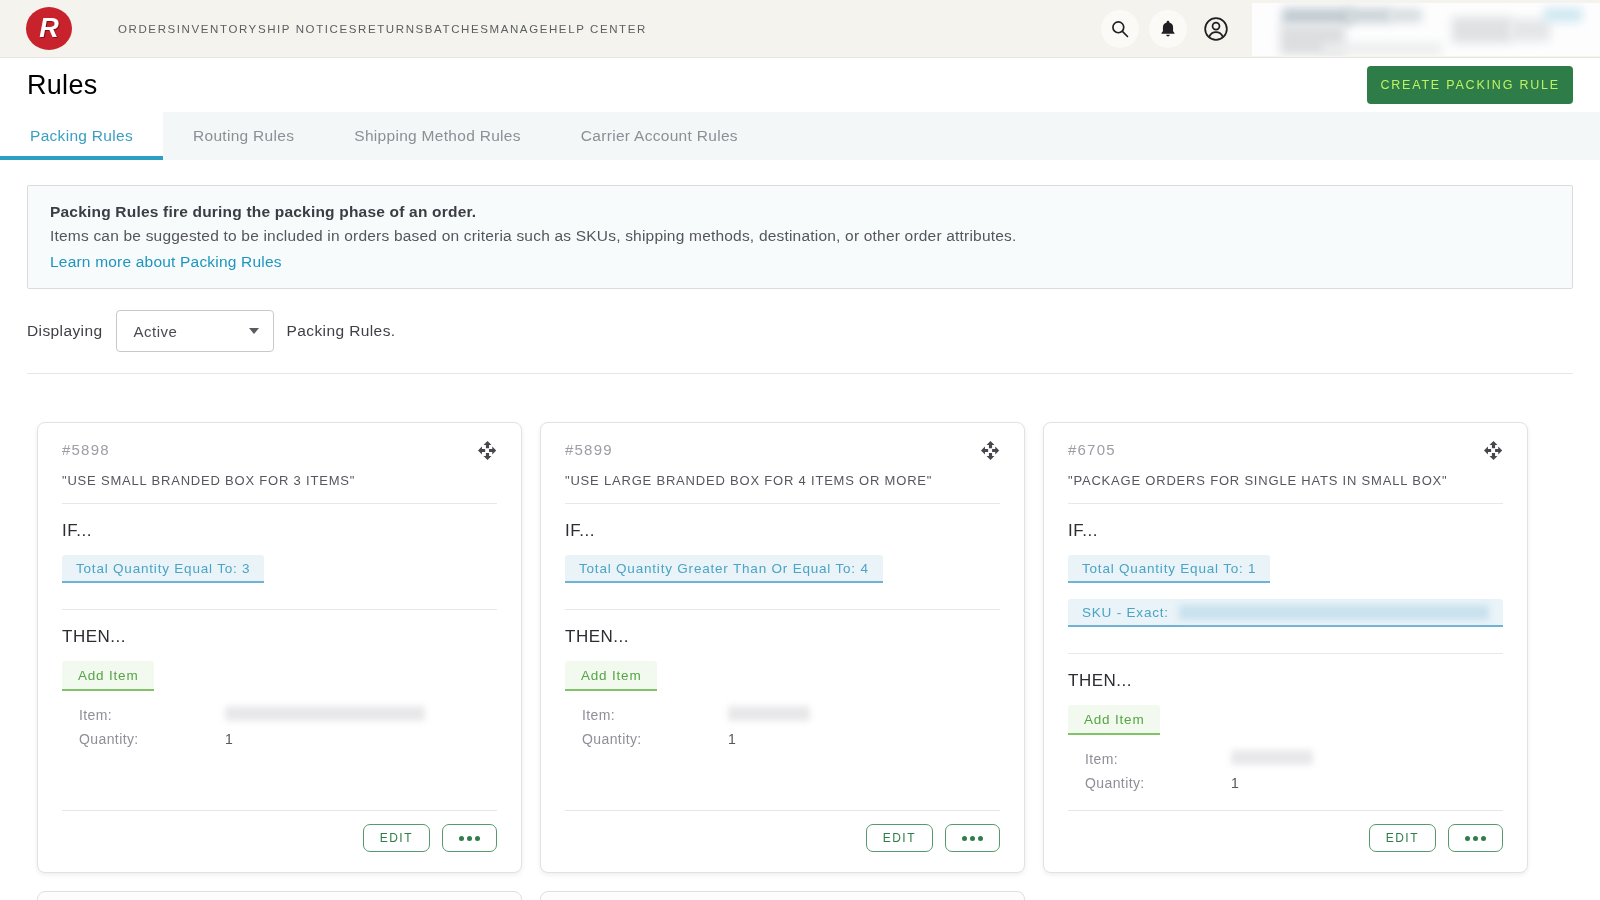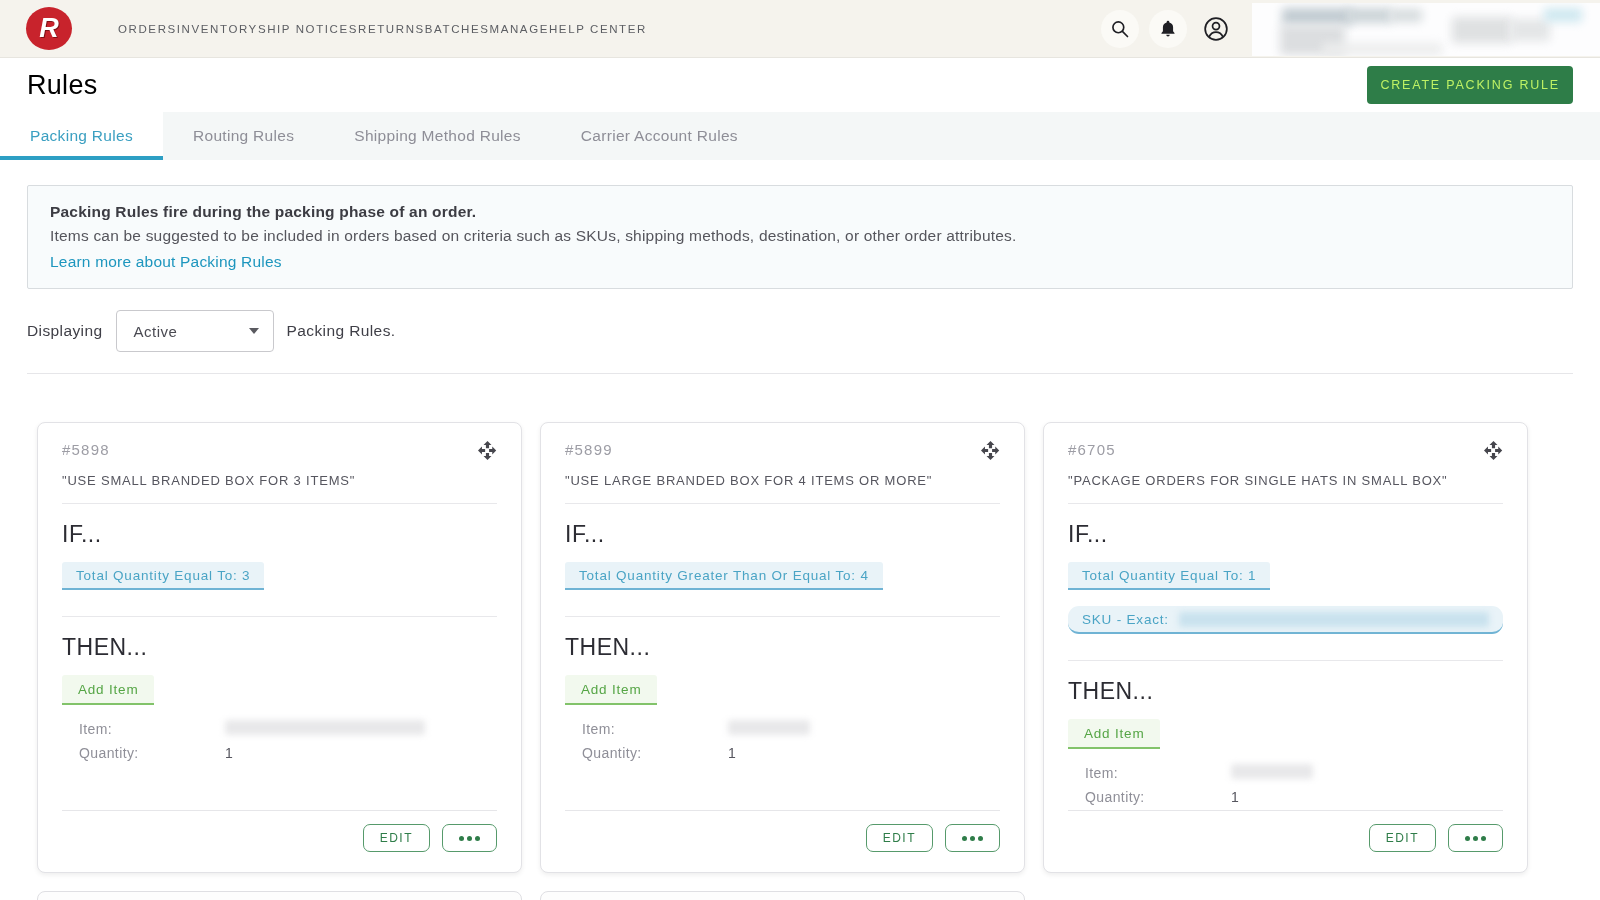--- a/index.html
+++ b/index.html
@@ -62,29 +62,29 @@
   
   .cards { display:flex; gap:18px; margin:48px 10px 0 10px; }
   .card { width:485px; height:451px; background:#fff; border:1px solid #e2e2e6;
     border-radius:8px; box-shadow:0 2px 5px rgba(0,0,0,0.07);
     padding:18px 24px 20px 24px; display:flex; flex-direction:column; }
   .card-top { display:flex; justify-content:space-between; align-items:flex-start; }
   .card-id { font-size:15px; letter-spacing:1.2px; color:#9d9da5; }
   .move-handle { cursor:move; line-height:0; }
   .card-title { margin-top:13px; font-size:13px; color:#56565f; letter-spacing:0.8px; }
   .card-hr { border:none; border-top:1px solid #e8e8eb; margin-top:15px; }
-  .sec-label { margin-top:17px; font-size:23px; font-weight:500; color:#2c2c33;
+  .sec-label { margin-top:17px; font-size:17px; font-weight:500; color:#2c2c33;
     letter-spacing:0.5px; }
   .chips { display:flex; flex-direction:column; gap:16px; margin-top:14px; }
   .chip { align-self:flex-start; font-size:13.5px; letter-spacing:0.8px;
     padding:6px 14px 5px 14px; border-radius:3px 3px 0 0; }
   .chip-blue { background:#e9f3f8; color:#4aa4c5; border-bottom:2px solid #6fb3d4; }
   .chip-green { background:#f2f9ee; color:#55a545; border-bottom:2px solid #82c36a;
     margin-top:14px; padding:7px 16px 6px 16px; }
-  .chip-stretch { align-self:stretch; display:flex; align-items:center;border-radius:11px; }
+  .chip-stretch { align-self:stretch; display:flex; align-items:center; }
   .redact-blue { flex:1; height:15px; margin-left:10px; background:#c9e2ee;
     filter:blur(3px); border-radius:2px; }
   .details { margin-top:12px; }
   .detail-row { display:flex; align-items:center; height:24px; }
   .detail-label { width:146px; margin-left:17px; font-size:14px;
     color:#8f8f98; letter-spacing:0.4px; }
   .detail-value { font-size:14px; color:#56565f; }
   .redact-gray { display:inline-block; height:15px; background:#e8e8ea;
     filter:blur(3px); border-radius:2px; }
   .card-footer { margin-top:auto; border-top:1px solid #e6e6e9; padding-top:13px;

